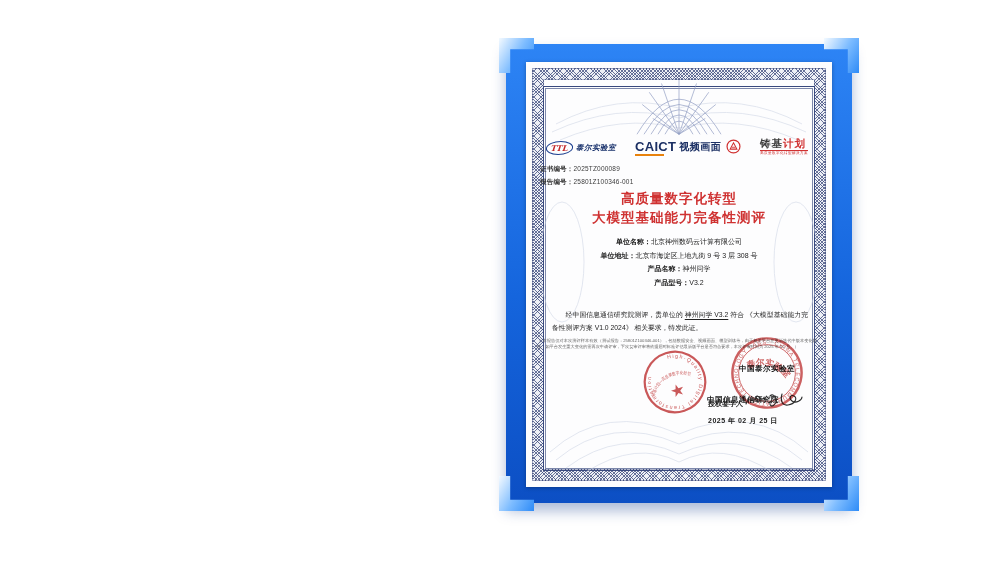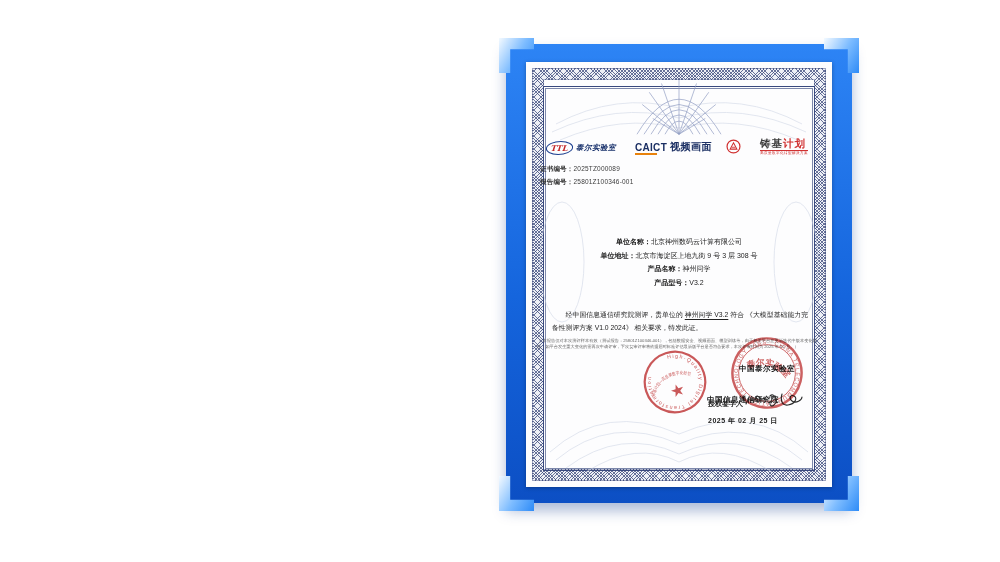--- a/index.html
+++ b/index.html
@@ -32,21 +32,21 @@
   
   .logo{position:absolute;display:flex;align-items:center;gap:3px;}
   .logo-ttl{left:20px;top:79px;}
   .ttl-ellipse{width:25px;height:12px;border:1.6px solid #1c3f8f;border-radius:50%;
                display:flex;align-items:center;justify-content:center;transform:skewX(-12deg);}
   .ttl-mark{font-family:"DejaVu Serif",serif;font-style:italic;font-weight:bold;
             font-size:8px;color:#c22a2a;line-height:1;transform:skewX(6deg);}
   .ttl-label{font-size:7.5px;font-weight:bold;color:#17306b;letter-spacing:.5px;
              font-style:italic;}
   .logo-caict{left:109px;top:78px;}
-  .caict-mark{font-size:10px;font-weight:bold;color:#1b2f63;letter-spacing:.3px;position:relative;line-height:1.1;}
+  .caict-mark{font-size:13px;font-weight:bold;color:#1b2f63;letter-spacing:.3px;position:relative;line-height:1.1;}
   .caict-mark::after{content:'';position:absolute;left:0;bottom:-2px;width:70%;height:2px;background:#e8820c;}
   .caict-label{font-size:10px;font-weight:bold;color:#1b2f63;letter-spacing:.5px;}
   .logo-zhuji{left:200px;top:76px;gap:19px;}
   .zhuji-badge{width:15px;height:15px;flex:0 0 15px;}
   .zhuji-text{display:flex;flex-direction:column;line-height:1;}
   .zhuji-name{font-size:10.5px;font-weight:bold;letter-spacing:1px;
               border-bottom:1.5px solid #d03030;padding-bottom:1px;}
   .zhuji-dark{color:#3a3a3a;} .zhuji-red{color:#d03030;}
   .zhuji-tag{font-size:3.6px;color:#d03030;letter-spacing:.4px;margin-top:1.5px;}
   
@@ -136,20 +136,22 @@
         </svg>
         <span class="zhuji-text">
           <span class="zhuji-name"><b class="zhuji-dark">铸基</b><b class="zhuji-red">计划</b></span>
           <span class="zhuji-tag">高质量数字化转型解决方案</span>
         </span>
       </div>
 
       <div class="numline num1"><b>证书编号：</b><span>2025TZ000089</span></div>
       <div class="numline num2"><b>报告编号：</b><span>25801Z100346-001</span></div>
 
+      <div class="title title1">高质量数字化转型</div>
+      <div class="title title2">大模型基础能力完备性测评</div>
 
       <div class="fields">
         <div class="field"><b>单位名称：</b><span>北京神州数码云计算有限公司</span></div>
         <div class="field"><b>单位地址：</b><span>北京市海淀区上地九街 9 号 3 层 308 号</span></div>
         <div class="field"><b>产品名称：</b><span>神州问学</span></div>
         <div class="field"><b>产品型号：</b><span>V3.2</span></div>
       </div>
 
       <div class="bodytext"><span>经中国信息通信研究院测评，贵单位的 </span><span class="u">神州问学 V3.2</span><span> 符合 </span><span>《大模型基础能力完备性测评方案 V1.0 2024》</span><span> 相关要求，特发此证。</span></div>
 

